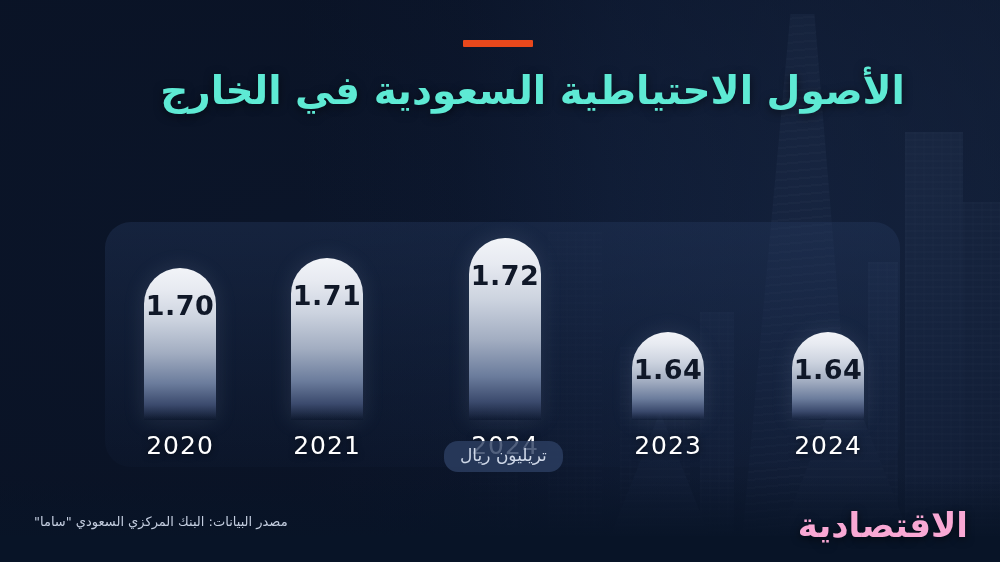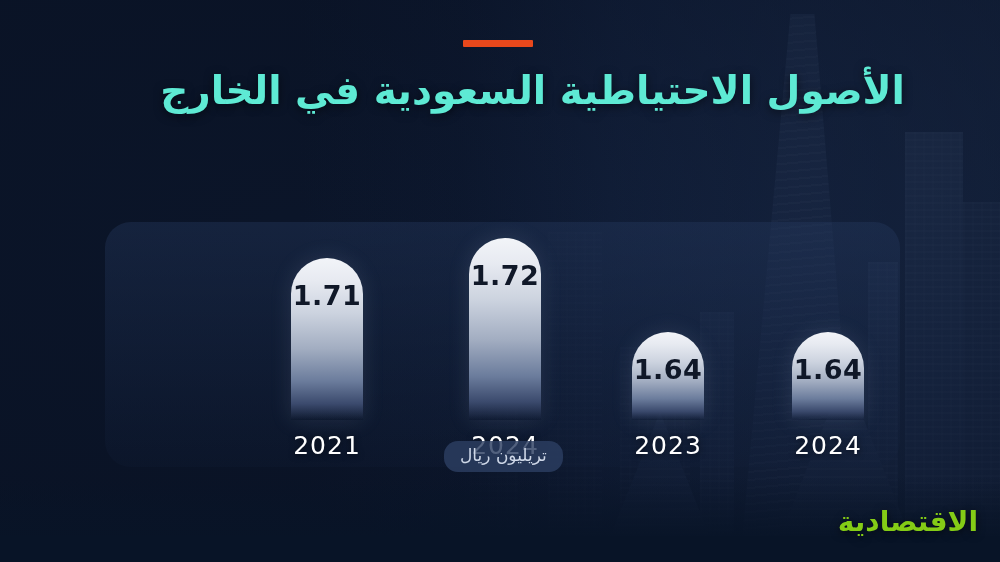--- a/index.html
+++ b/index.html
@@ -177,22 +177,22 @@
   
   .source {
     position:absolute;
     left:34px; top:514px;
     font-size:13px; color:#c3cddf;
     white-space:nowrap;
     direction:rtl;
   }
   .logo {
     position:absolute;
-    right:22px; top:505px;
-    font-size:28px; font-weight:bold; color:#84cc16;
+    right:32px; top:505px;
+    font-size:34px; font-weight:bold; color:#f9a8d4;
     letter-spacing:-.5px;
     text-shadow:0 2px 8px rgba(0,0,0,.6);
   }
 </style>
 </head>
 <body>
 
 <div id="stage">
 
   <div class="bg-city">
@@ -217,20 +217,24 @@
 
   <div class="accent-rule"></div>
 
   <div class="title">الأصول الاحتياطية السعودية في الخارج</div>
 
 
   <div class="panel"></div>
 
   <div class="chart">
 
+    <div class="bar" style="left:144px;height:152px;">
+      <div class="bar-value">1.70</div>
+      <div class="bar-year">2020</div>
+    </div>
 
     <div class="bar" style="left:291px;height:162px;">
       <div class="bar-value">1.71</div>
       <div class="bar-year">2021</div>
     </div>
 
     <div class="bar" style="left:469px;height:182px;padding-left:27px;">
       <div class="bar-value">1.72</div>
       <div class="bar-year">2024</div>
     </div>
@@ -242,16 +246,17 @@
 
     <div class="bar" style="left:792px;height:88px;">
       <div class="bar-value">1.64</div>
       <div class="bar-year">2024</div>
     </div>
 
   </div>
 
   <div class="unit-badge">تريليون ريال</div>
 
+  <div class="source">مصدر البيانات: البنك المركزي السعودي "ساما"</div>
 
   <div class="logo">الاقتصادية</div>
 
 </div>
 
 </body></html>

